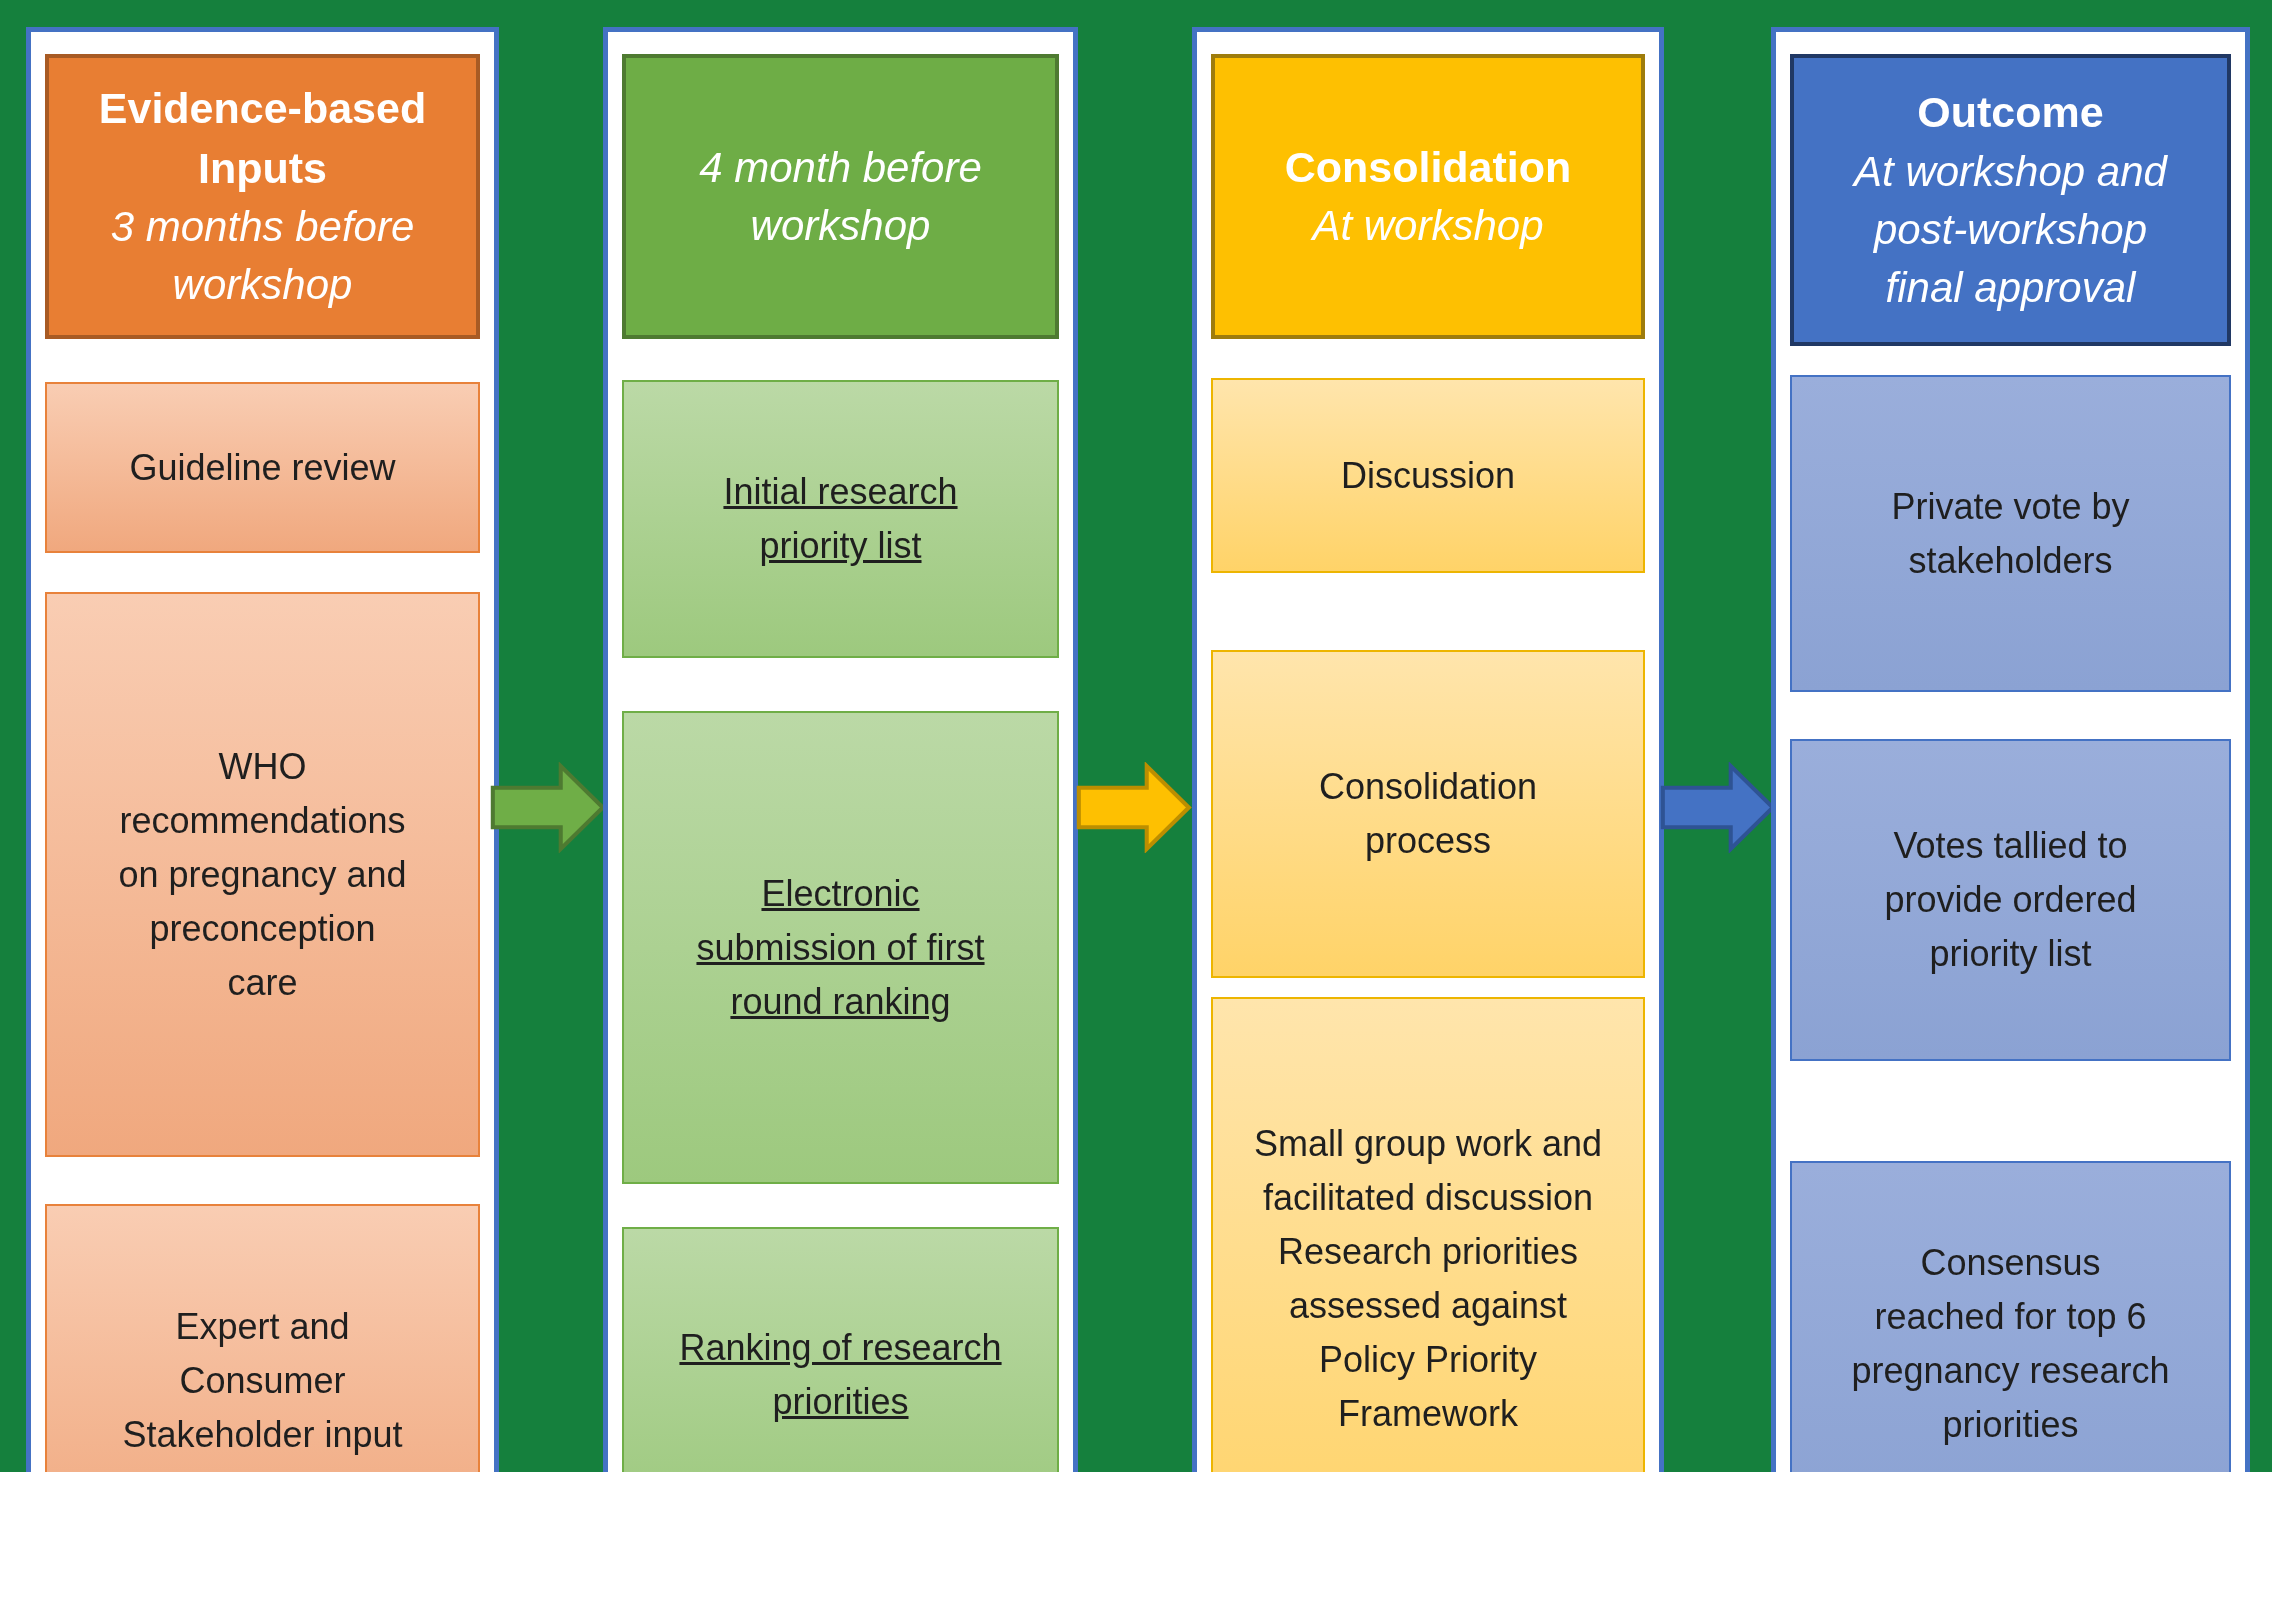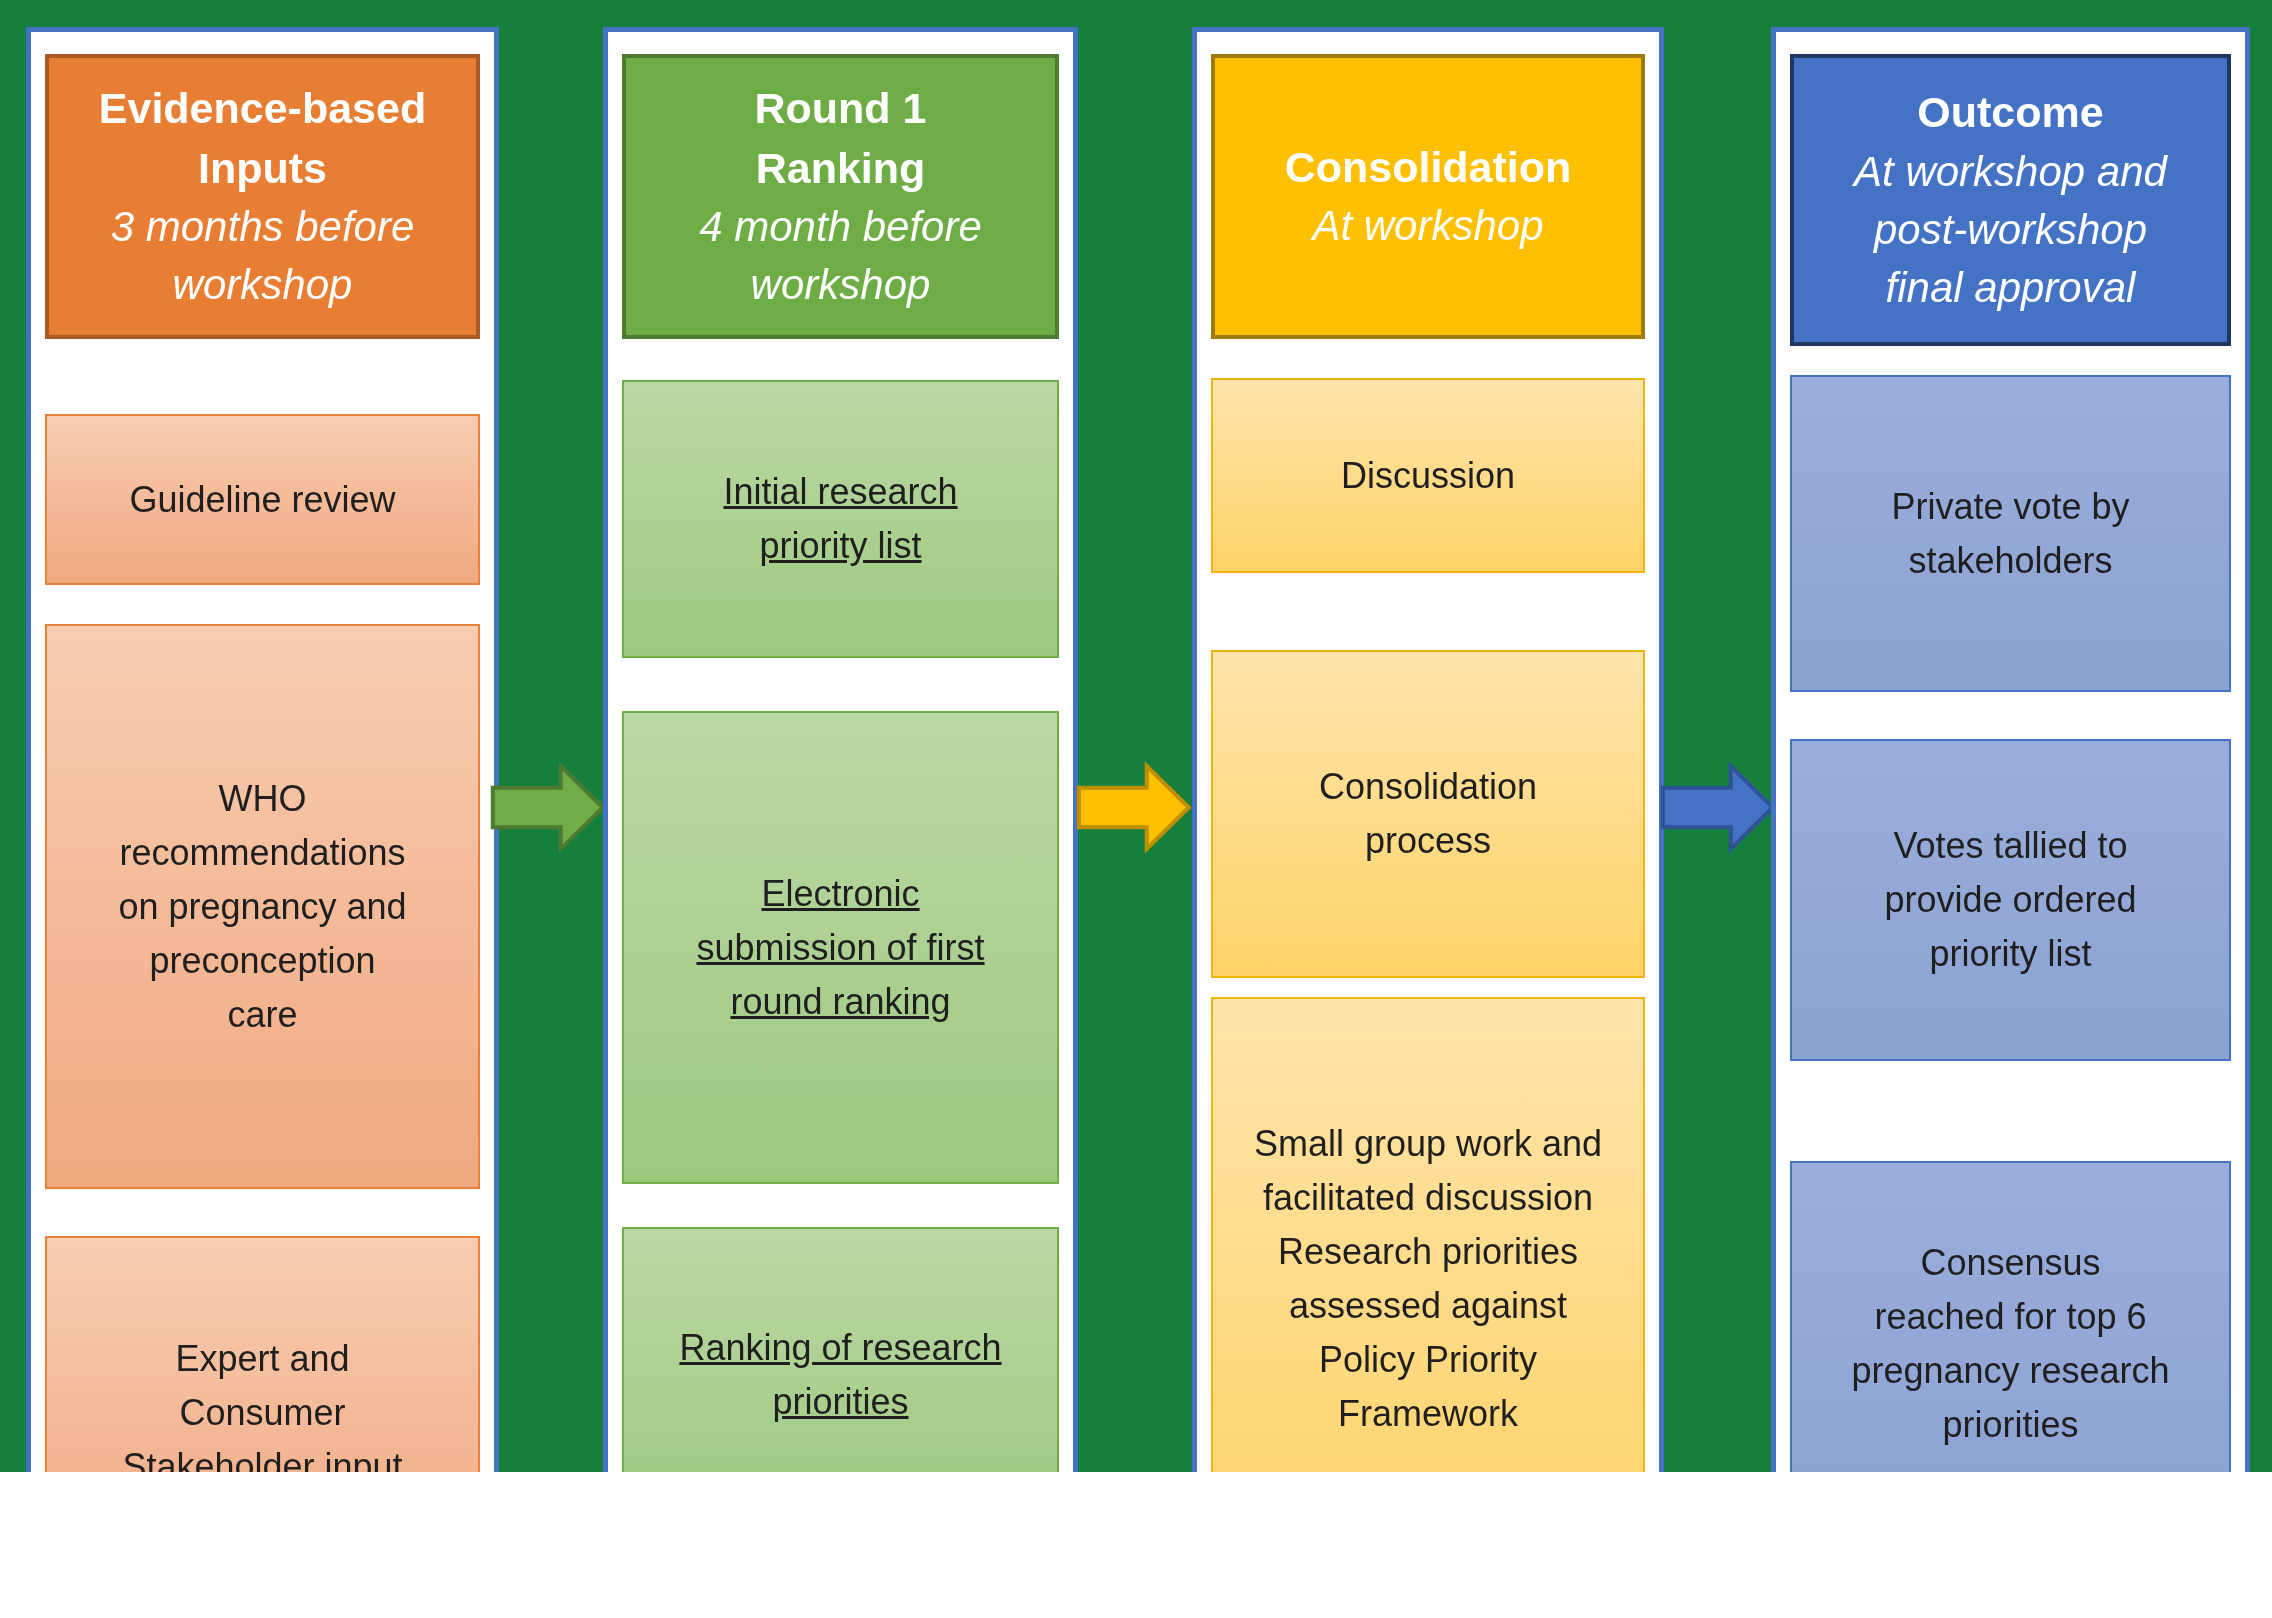--- a/index.html
+++ b/index.html
@@ -56,21 +56,21 @@
   .box {
     border: 2.7px solid;
     font-size: 36px;
     line-height: 1.5;
     color: #1f1f1f;
   }
   .box .txt { display: block; }
 
   
   #col1 .header { background: #E87E33; border-color: #A85B24; top: 22px; height: 285px; }
-  #col1 .box    { background: linear-gradient(#F9CDB3, #F0A87E); border-color: #E8823B; margin-top: 32px; }
+  #col1 .box    { background: linear-gradient(#F9CDB3, #F0A87E); border-color: #E8823B; }
   #col1 .b1 { top: 350px;  height: 171px; }
   #col1 .b2 { top: 560px;  height: 565px; }
   #col1 .b3 { top: 1172px; height: 353px; }
   #col1 .header .title, #col1 .header .subtitle { max-width: 353px; }
   #col1 .b2 .txt { max-width: 299px; }
   #col1 .b3 .txt { max-width: 306px; }
 
   
   #col2 .header { background: #6EAD46; border-color: #4E7A31; top: 22px; height: 285px; }
   #col2 .box    { background: linear-gradient(#BBD9A6, #9DC97E); border-color: #6FAE47; text-decoration: underline; }
@@ -138,21 +138,20 @@
       <span class="txt">Expert and Consumer Stakeholder input</span>
     </div>
   </section>
 
   <svg class="arrow" id="arrow1" viewBox="0 0 172 134" aria-hidden="true">
     <polygon points="4,38 104,38 104,6 166,67 104,128 104,96 4,96" fill="#6FAE47"></polygon>
   </svg>
 
   <section class="column" id="col2">
     <div class="header">
-      <div class="title">Round 1 Ranking</div>
       <div class="subtitle">4 month before workshop</div>
     </div>
     <div class="box b1">
       <span class="txt">Initial research priority list</span>
     </div>
     <div class="box b2">
       <span class="txt">Electronic submission of first round ranking</span>
     </div>
     <div class="box b3">
       <span class="txt">Ranking of research priorities</span>

